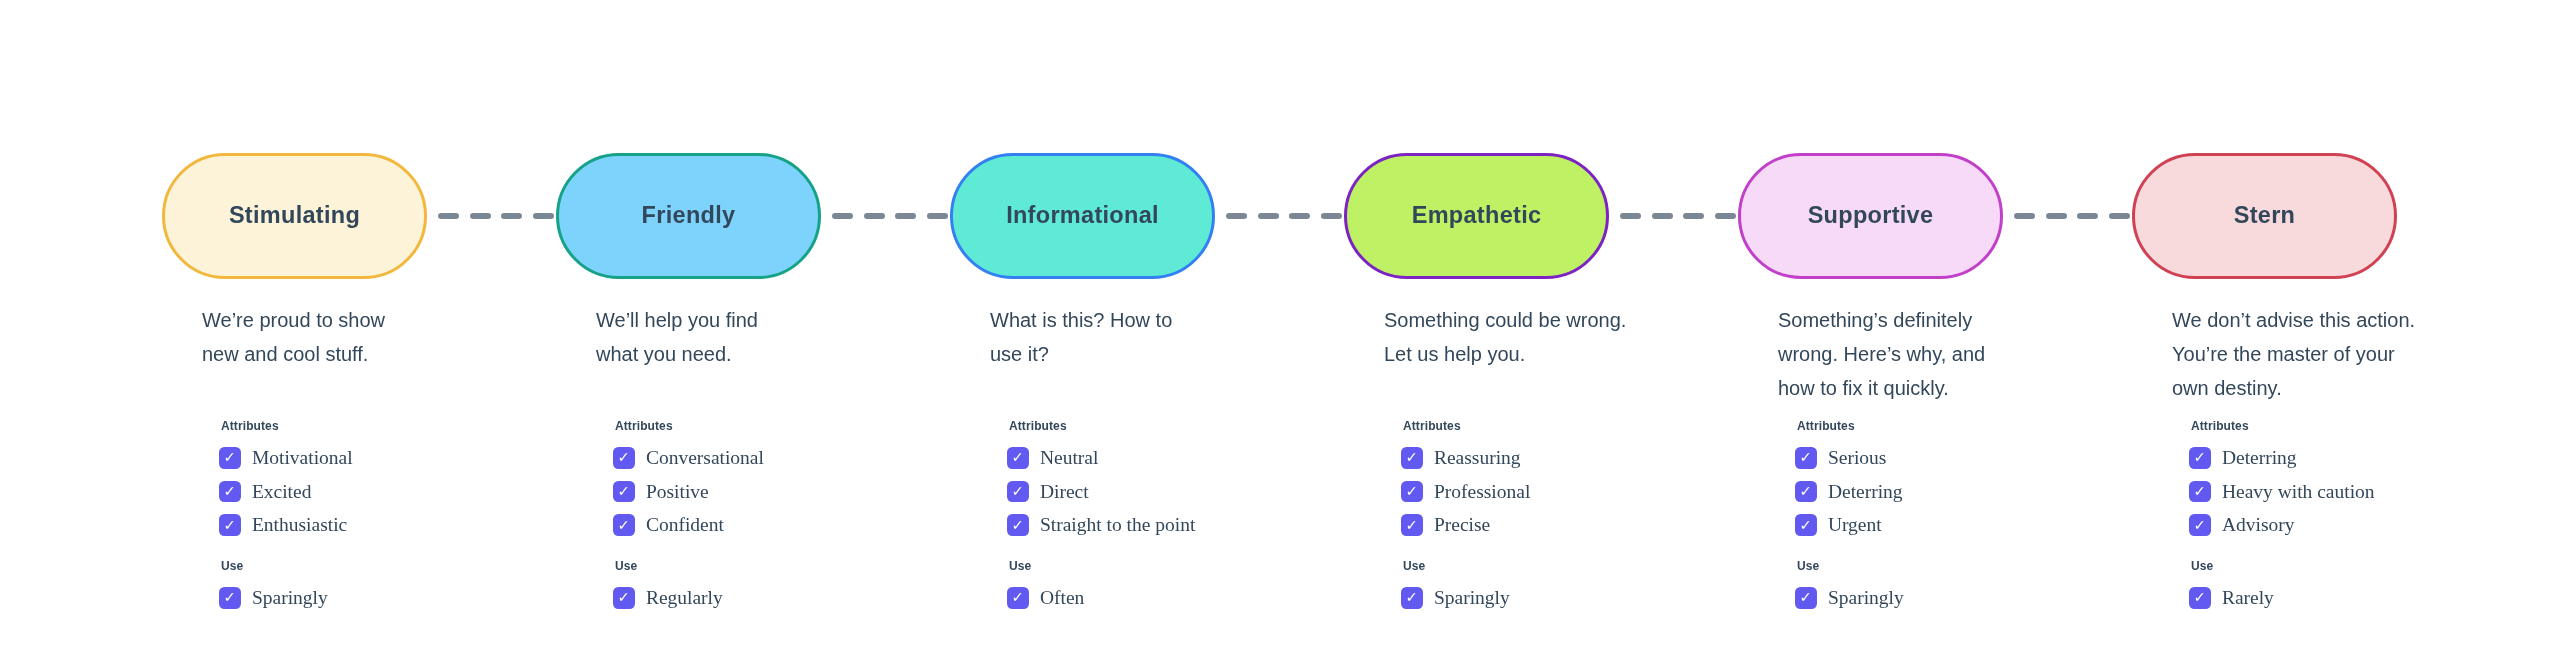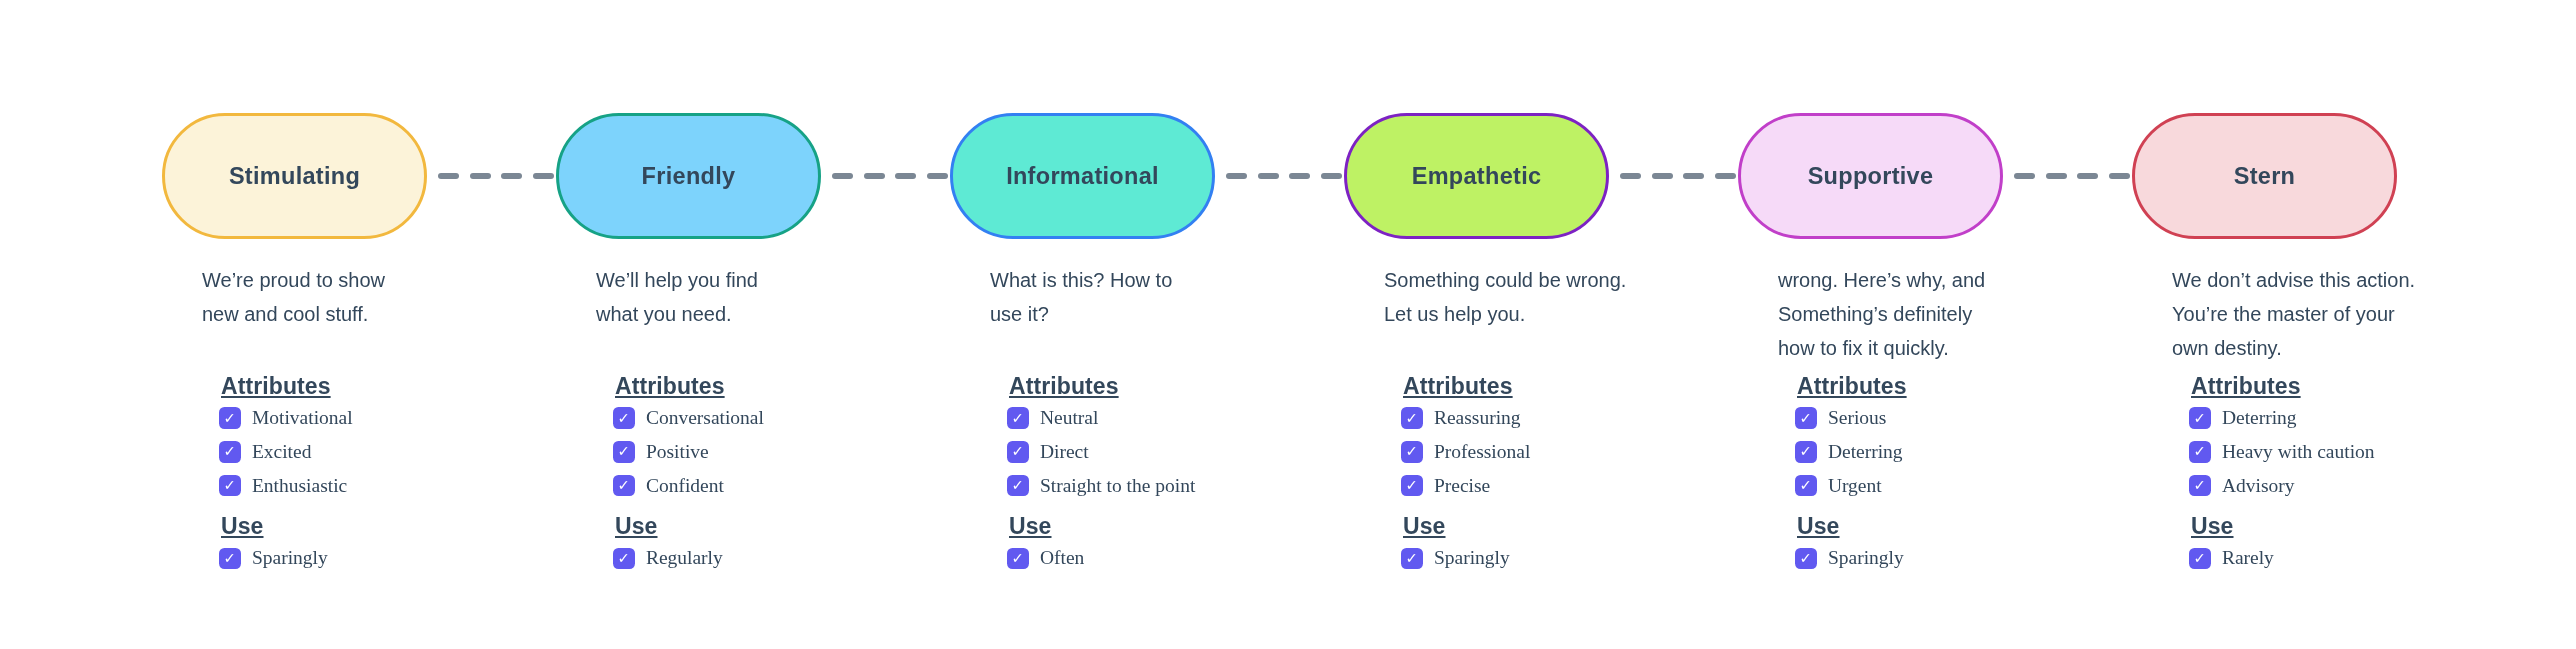--- a/index.html
+++ b/index.html
@@ -1,26 +1,26 @@
 <!DOCTYPE html>
 <html style="font-size:10.7px"><head>
 <meta charset="utf-8">
 <style>
   html,body{margin:0;padding:0;background:#ffffff;}
   body{width:2576px;height:649px;font-family:"Liberation Sans","DejaVu Sans",sans-serif;color:#33475b;overflow:hidden;}
-  .canvas{position:relative;width:2576px;height:649px;display:flex;padding:113px 0 0 162px;box-sizing:border-box;}
+  .canvas{position:relative;width:2576px;height:649px;display:flex;padding:113px 0 0 162px;box-sizing:border-box;align-items:center;}
   .tone-col{position:relative;width:394px;flex:0 0 394px;}
   .pill{width:265px;height:126px;box-sizing:border-box;border:3.4px solid #999;border-radius:67px;
         display:flex;align-items:center;justify-content:center;}
   .pill-label{font-size:23.5px;font-weight:600;letter-spacing:0.3px;}
   .connector{position:absolute;left:276px;top:60px;display:flex;gap:10.7px;}
   .connector i{display:block;width:21px;height:6px;border-radius:3.4px;background:#7b8794;}
   .desc{margin:24px 0 0 40px;height:113px;font-size:20px;line-height:34px;font-weight:500;}
   .desc span{display:block;white-space:nowrap;}
-  .section-label{margin-left:59px;font-size:23px;font-weight:700;line-height:20px;letter-spacing:0.1px;text-decoration:underline;}
+  .section-label{margin-left:59px;font-size:12px;font-weight:700;line-height:20px;letter-spacing:0.1px;}
   .section-label.use{margin-top:19px;}
   .check-row{margin:10.7px 0 0 57px;display:flex;align-items:center;gap:11.4px;height:23px;}
   .checkbox{width:21.5px;height:21.5px;flex:0 0 21.5px;border-radius:5.4px;background:#6159f0;
             display:flex;align-items:center;justify-content:center;cursor:pointer;}
   .check{font-style:normal;color:#ffffff;font-size:14.8px;font-weight:700;line-height:1;}
   .check-label{font-size:19.5px;font-weight:500;white-space:nowrap;font-family:Liberation Serif, serif;}
 </style>
 </head>
 <body style="color: rgb(51, 71, 91);">
 
@@ -198,22 +198,22 @@
     <div class="pill" style="border-color: rgb(193, 63, 201); background-color: rgb(246, 218, 248);">
       <span class="pill-label">Supportive</span>
     </div>
     <div class="connector">
         <i style="background-color: rgb(123, 135, 148);"></i>
         <i style="background-color: rgb(123, 135, 148);"></i>
         <i style="background-color: rgb(123, 135, 148);"></i>
         <i style="background-color: rgb(123, 135, 148);"></i>
       </div>
     <div class="desc">
+      <span>Something’s definitely</span>
       <span>wrong. Here’s why, and</span>
-      <span>Something’s definitely</span>
       <span>how to fix it quickly.</span>
     </div>
     <div class="section-label">Attributes</div>
     <div class="check-row">
       <span class="checkbox" style="background-color: rgb(97, 89, 240);">
           <i class="check">✓</i>
         </span>
       <span class="check-label">Serious</span>
     </div>
     <div class="check-row">

